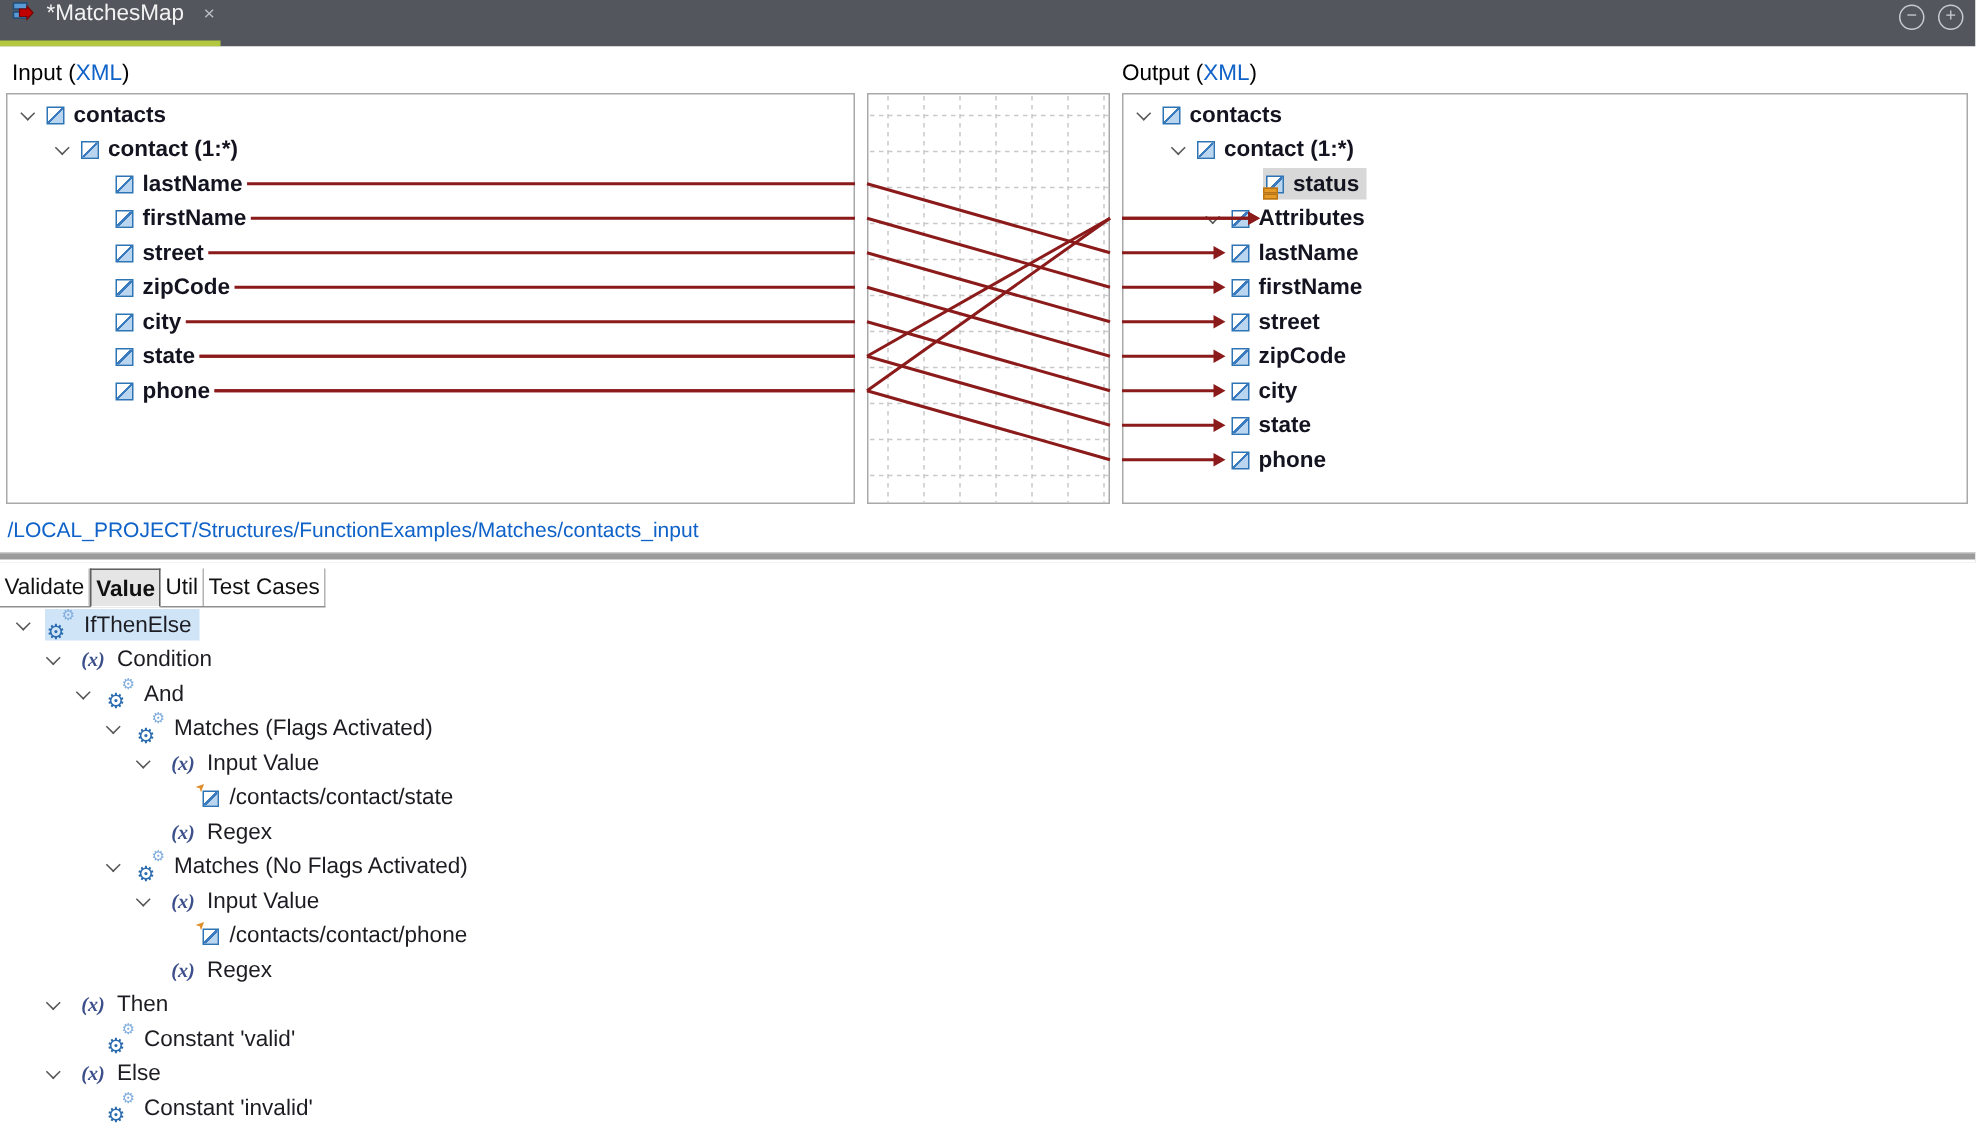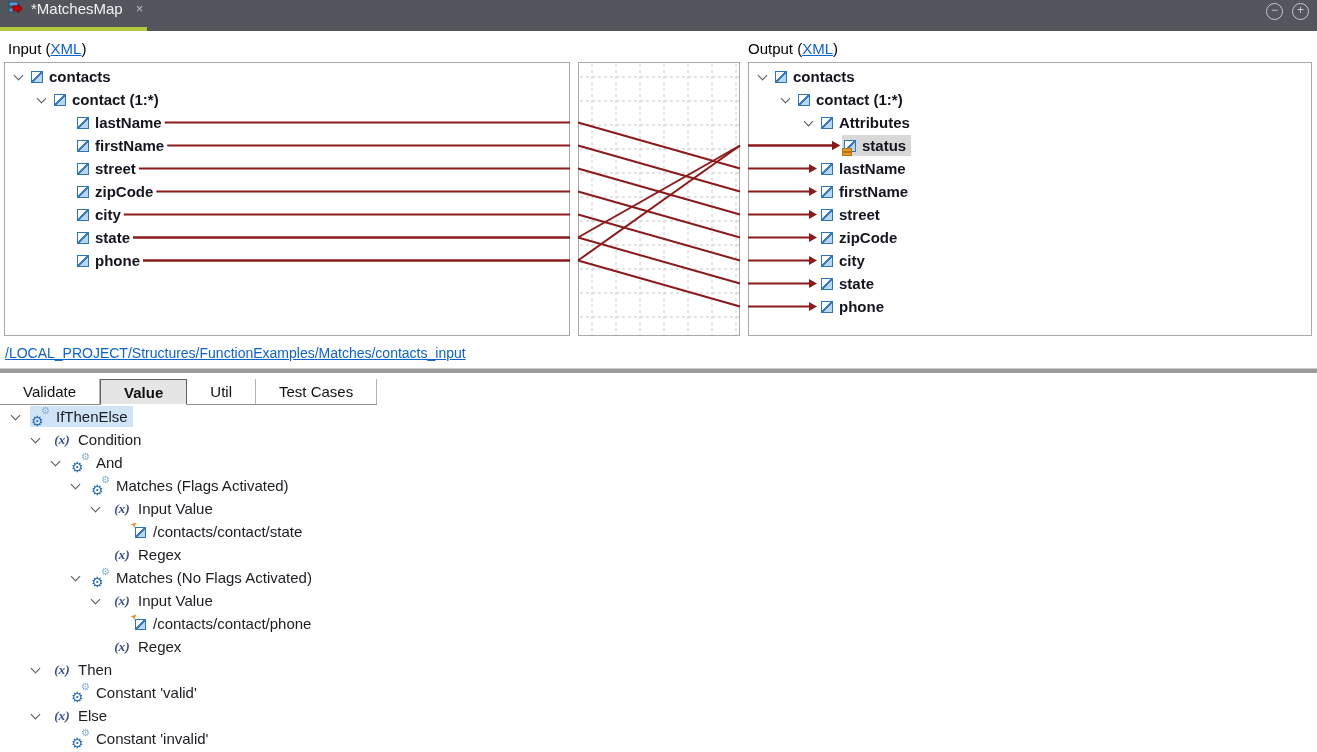--- a/index.html
+++ b/index.html
@@ -13,21 +13,21 @@
   .doc-tab .tab-label { color:#f2f2f3; font-size:15px; }
   .doc-tab .close-x { color:#b9bcc2; font-size:13px; margin-left:6px; }
   .tab-underline { position:absolute; left:0; top:27px; width:147px; height:4px; background:#b4c83f; }
   .win-btns { position:absolute; right:8px; top:3px; display:flex; gap:9px; }
   .circle-btn { width:17px; height:17px; border:1.5px solid #c6cad1; border-radius:50%;
                 color:#c6cad1; font-size:12px; line-height:13px; text-align:center; }
 
   
   .map-canvas { position:relative; height:337px; background:#fff; }
   .pane-caption { position:absolute; top:9px; font-size:15px; color:#000; }
-  .pane-caption a, .struct-link { color:#0f62c8; text-decoration:underline; cursor:pointer; }
+  .pane-caption a, .struct-link { color:#0f62c8; cursor:pointer; }
   .panel { position:absolute; top:31px; height:274px; background:#fff;
            border:1px solid #a9a9a9; overflow:hidden; }
   .panel.input  { left:4px;   width:566px; }
   .panel.middle { left:578px; width:162px; }
   .panel.output { left:748px; width:564px; }
   .tree { padding-top:2px; }
   .struct-link { position:absolute; top:314px; font-size:14px; white-space:nowrap; }
   #map-svg { position:absolute; left:0; top:0; pointer-events:none; }
 
   
@@ -61,21 +61,21 @@
   .icon-ref .ra { position:absolute; left:-1px; top:-4px; font-size:8px; color:#e08d2c;
              transform:rotate(-45deg); line-height:1; }
 
   
   .splitter { height:7px; border-top:1px solid #cccccc; border-bottom:2px solid #ffffff; background:#9b9b9b; }
 
   
   .bottom { position:relative; height:377px; background:#fff; }
   .tabs { position:absolute; left:0; top:4px; display:inline-flex; height:26px;
           border-bottom:1px solid #8f8f8f; align-items:stretch; }
-  .tab-item { display:flex; align-items:center; padding:0 23px; font-size:15px; color:#111;
+  .tab-item { display:flex; align-items:center; padding:0 3px; font-size:15px; color:#111;
           border-right:1px solid #b3b3b3; cursor:default; }
   .tab-item.active { font-weight:bold; background:#e5e5e5; border:1px solid #5f5f5f;
           border-bottom:1px solid #fff; margin-bottom:-1px; }
   .func-tree { position:absolute; left:0; top:30px; right:0; }
 </style>
 </head>
 <body>
 
 <div class="titlebar">
   <div class="doc-tab">
@@ -187,36 +187,36 @@
         </div>
         <div class="tree-row" style="padding-left: 31px;">
           <span class="chev-slot">
             <span class="chev"></span>
           </span>
           <span class="sel-box">
             <span class="icon-el"></span>
             <span class="lbl">contact (1:*)</span>
           </span>
         </div>
-        <div class="tree-row" style="padding-left: 54px;">
-          <span class="chev-slot">
-            <span class="chev"></span>
-          </span>
-          <span class="sel-box">
-            <span class="icon-el"></span>
-            <span class="lbl">Attributes</span>
-          </span>
-        </div>
         <div class="tree-row" style="padding-left: 77px;">
           <span class="chev-slot"></span>
           <span class="sel-box sel-gray">
             <span class="icon-el rel">
               <span class="badge-eq"></span>
             </span>
             <span class="lbl">status</span>
+          </span>
+        </div>
+        <div class="tree-row" style="padding-left: 54px;">
+          <span class="chev-slot">
+            <span class="chev"></span>
+          </span>
+          <span class="sel-box">
+            <span class="icon-el"></span>
+            <span class="lbl">Attributes</span>
           </span>
         </div>
         <div class="tree-row" style="padding-left: 54px;">
           <span class="chev-slot"></span>
           <span class="sel-box">
             <span class="icon-el"></span>
             <span class="lbl">lastName</span>
           </span>
         </div>
         <div class="tree-row" style="padding-left: 54px;">

